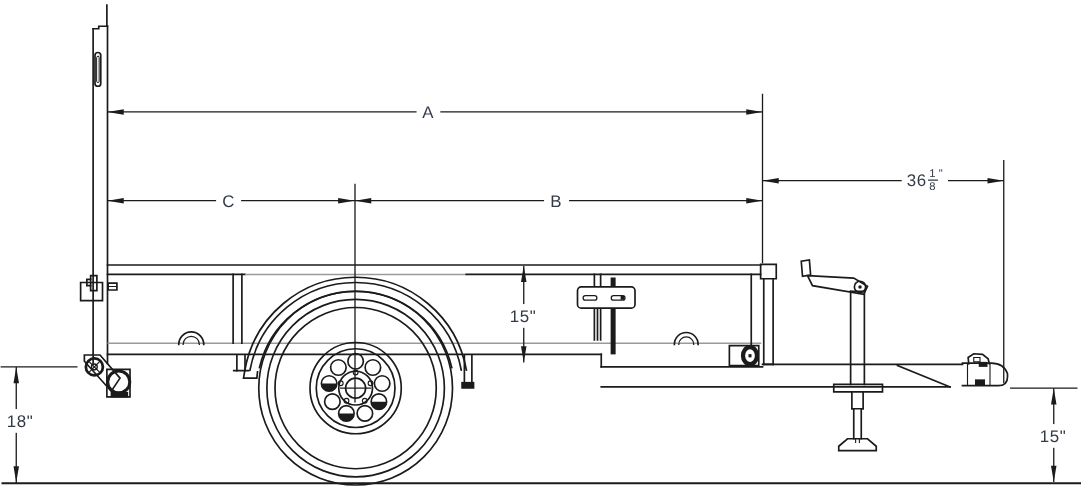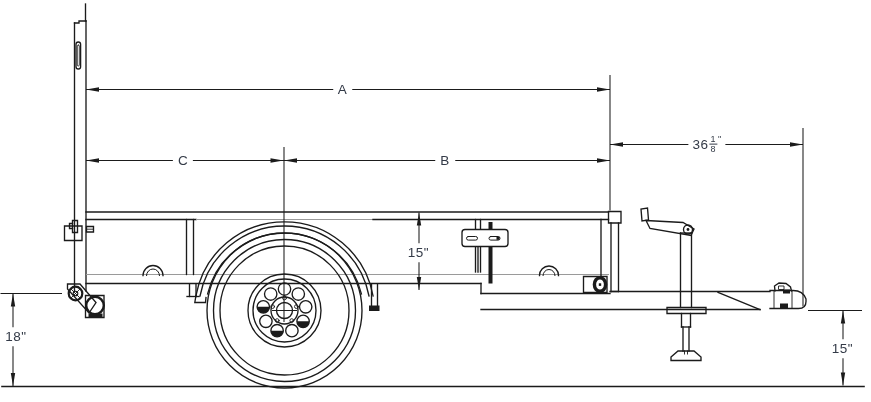--- a/index.html
+++ b/index.html
@@ -250,21 +250,21 @@
       <polygon class="f" points="843,385.5 840.8,372.5 845.2,372.5"></polygon>
     </g>
   </svg>
 
   <div class="dim-label" style="left:342.5px;top:89.5px">A</div>
 
   <div class="dim-label" style="left:183px;top:160.5px">C</div>
 
   <div class="dim-label" style="left:445px;top:160.5px">B</div>
 
-  <div class="dim-label composite" style="left:707px;top:144.5px">
+  <div class="dim-label composite" style="left:740px;top:144.5px">
     <span>36</span>
     <span class="frac">
       <span class="num">1</span>
       <span class="den">8</span>
     </span>
     <span class="unit">"</span>
   </div>
 
   <div class="dim-label vert" style="left:418.5px;top:252.5px">15"</div>
 

